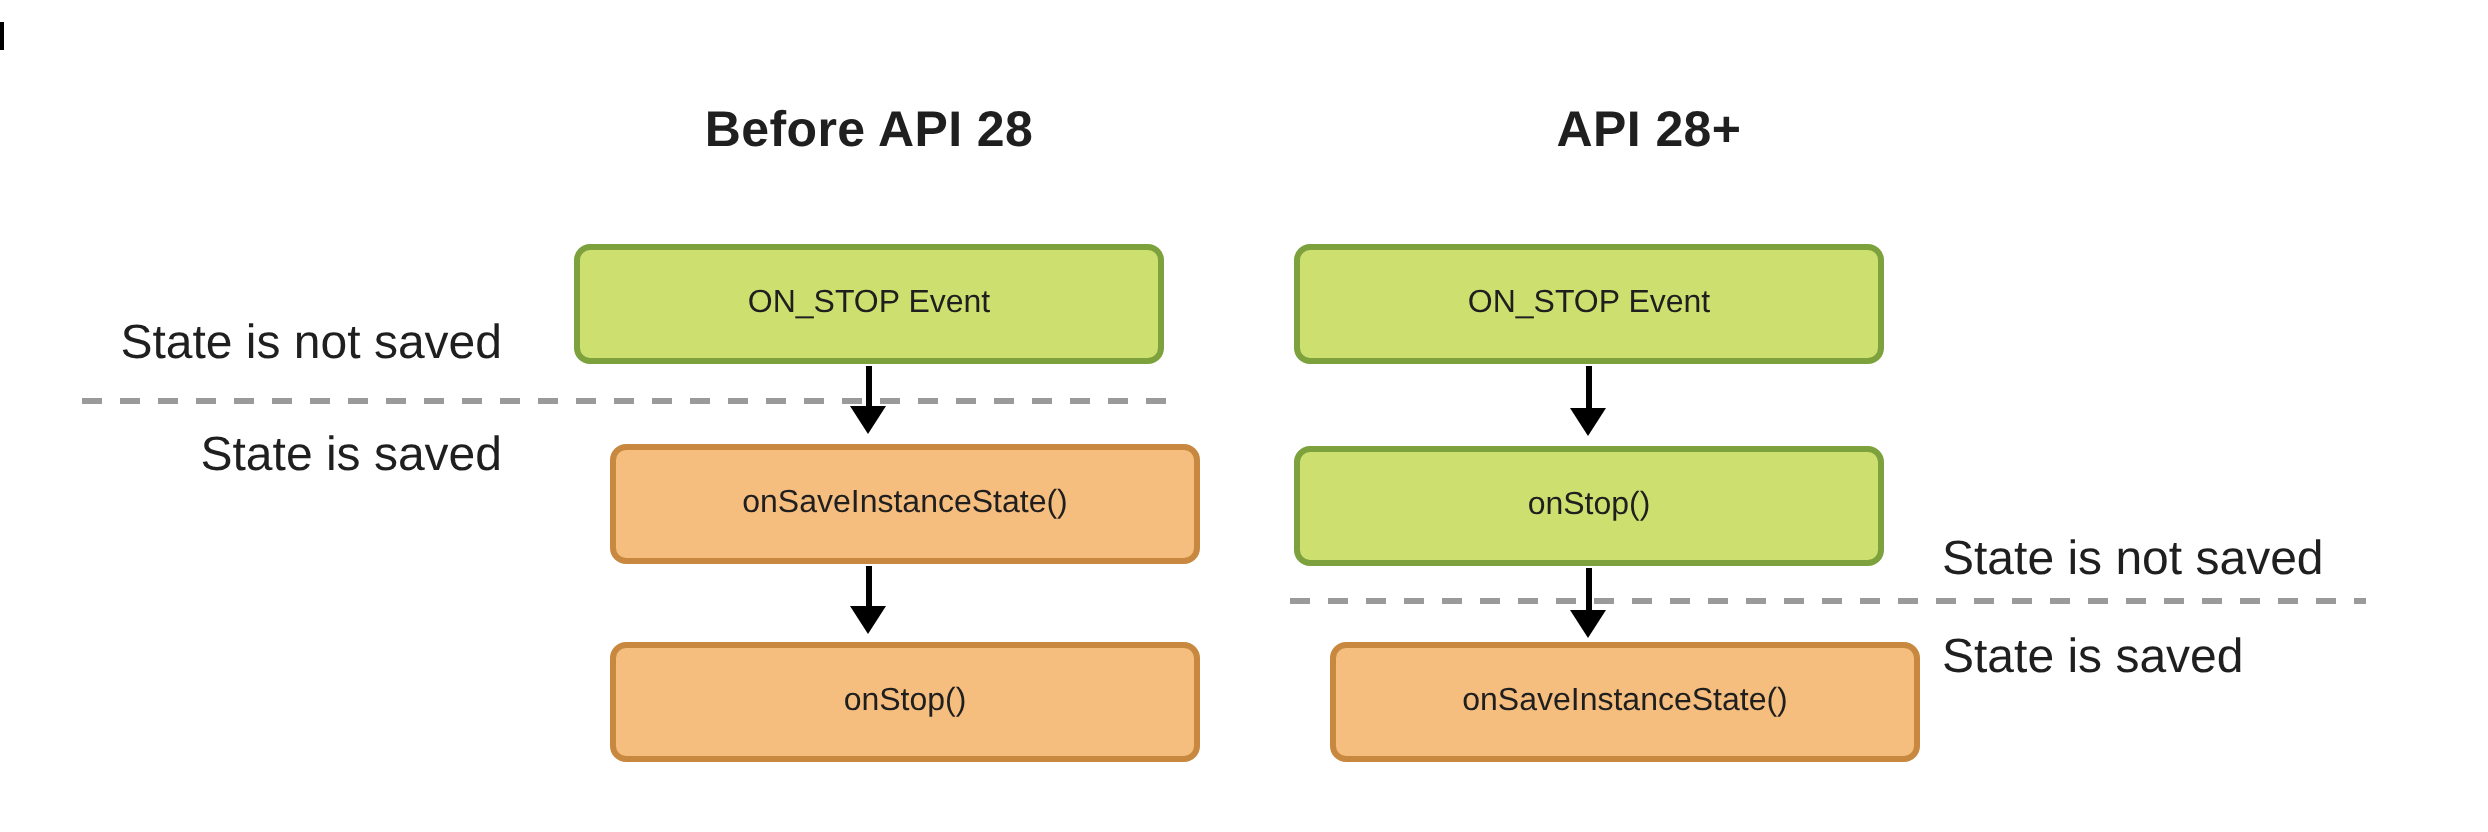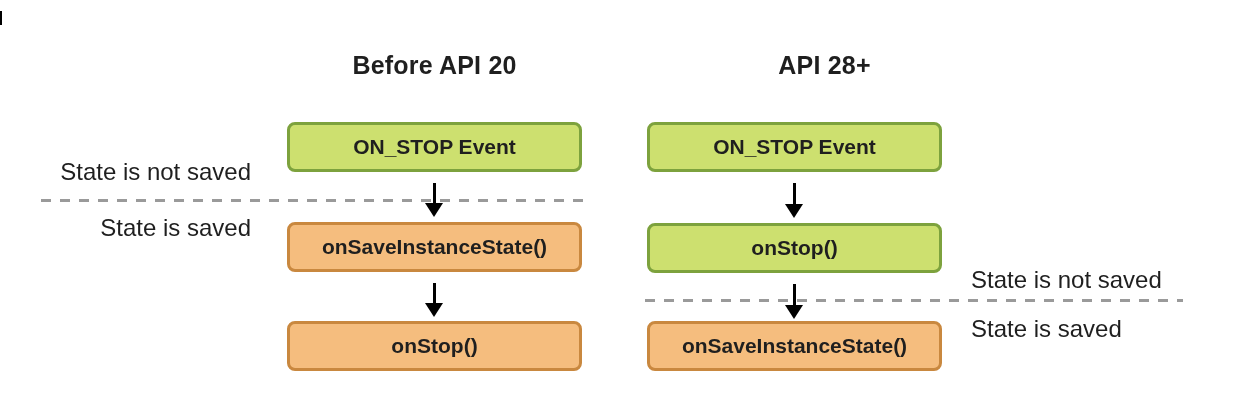--- a/index.html
+++ b/index.html
@@ -30,34 +30,34 @@
     font-weight: bold;
     color: var(--text);
     letter-spacing: 0.2px;
     white-space: nowrap;
   }
   .title-left { left: 287px; }
   .title-right { left: 677px; }
   .node {
     position: absolute;
     width: 295px;
-    height: 50px;
+    height: 60px;
     border-radius: 8px;
     border: 3px solid;
     display: flex;
     align-items: center;
     justify-content: center;
-    font-size: 21px;
-    font-weight: bold;
+    font-size: 16px;
+    font-weight: normal;
     color: var(--text);
     z-index: 2;
     white-space: nowrap;
   }
   .node.green { background: var(--green-fill); border-color: var(--green-border); }
-  .node.orange { background: var(--orange-fill); border-color: var(--orange-border); }
+  .node.orange { background: var(--orange-fill); border-color: var(--orange-border); margin-left: 18px; }
 
   .dash-line {
     position: absolute;
     height: 3px;
     background-image: repeating-linear-gradient(90deg,
       var(--dash-line) 0px, var(--dash-line) 10px,
       transparent 10px, transparent 19px);
     z-index: 1;
   }
   .state-label {
@@ -95,21 +95,21 @@
     background: #000;
   }
 </style>
 </head>
 <body>
 
 <div class="canvas">
 
   <div class="edge-artifact"></div>
 
-  <div class="col-title title-left">Before API 20</div>
+  <div class="col-title title-left">Before API 28</div>
   <div class="col-title title-right">API 28+</div>
 
   <div class="node green" style="left:287px; top:122px;">
     <span>ON_STOP Event</span>
   </div>
 
   <div class="arrow" style="left:425px; top:183px;">
     <div class="stem" style="height:20px;"></div>
     <div class="head"></div>
   </div>

